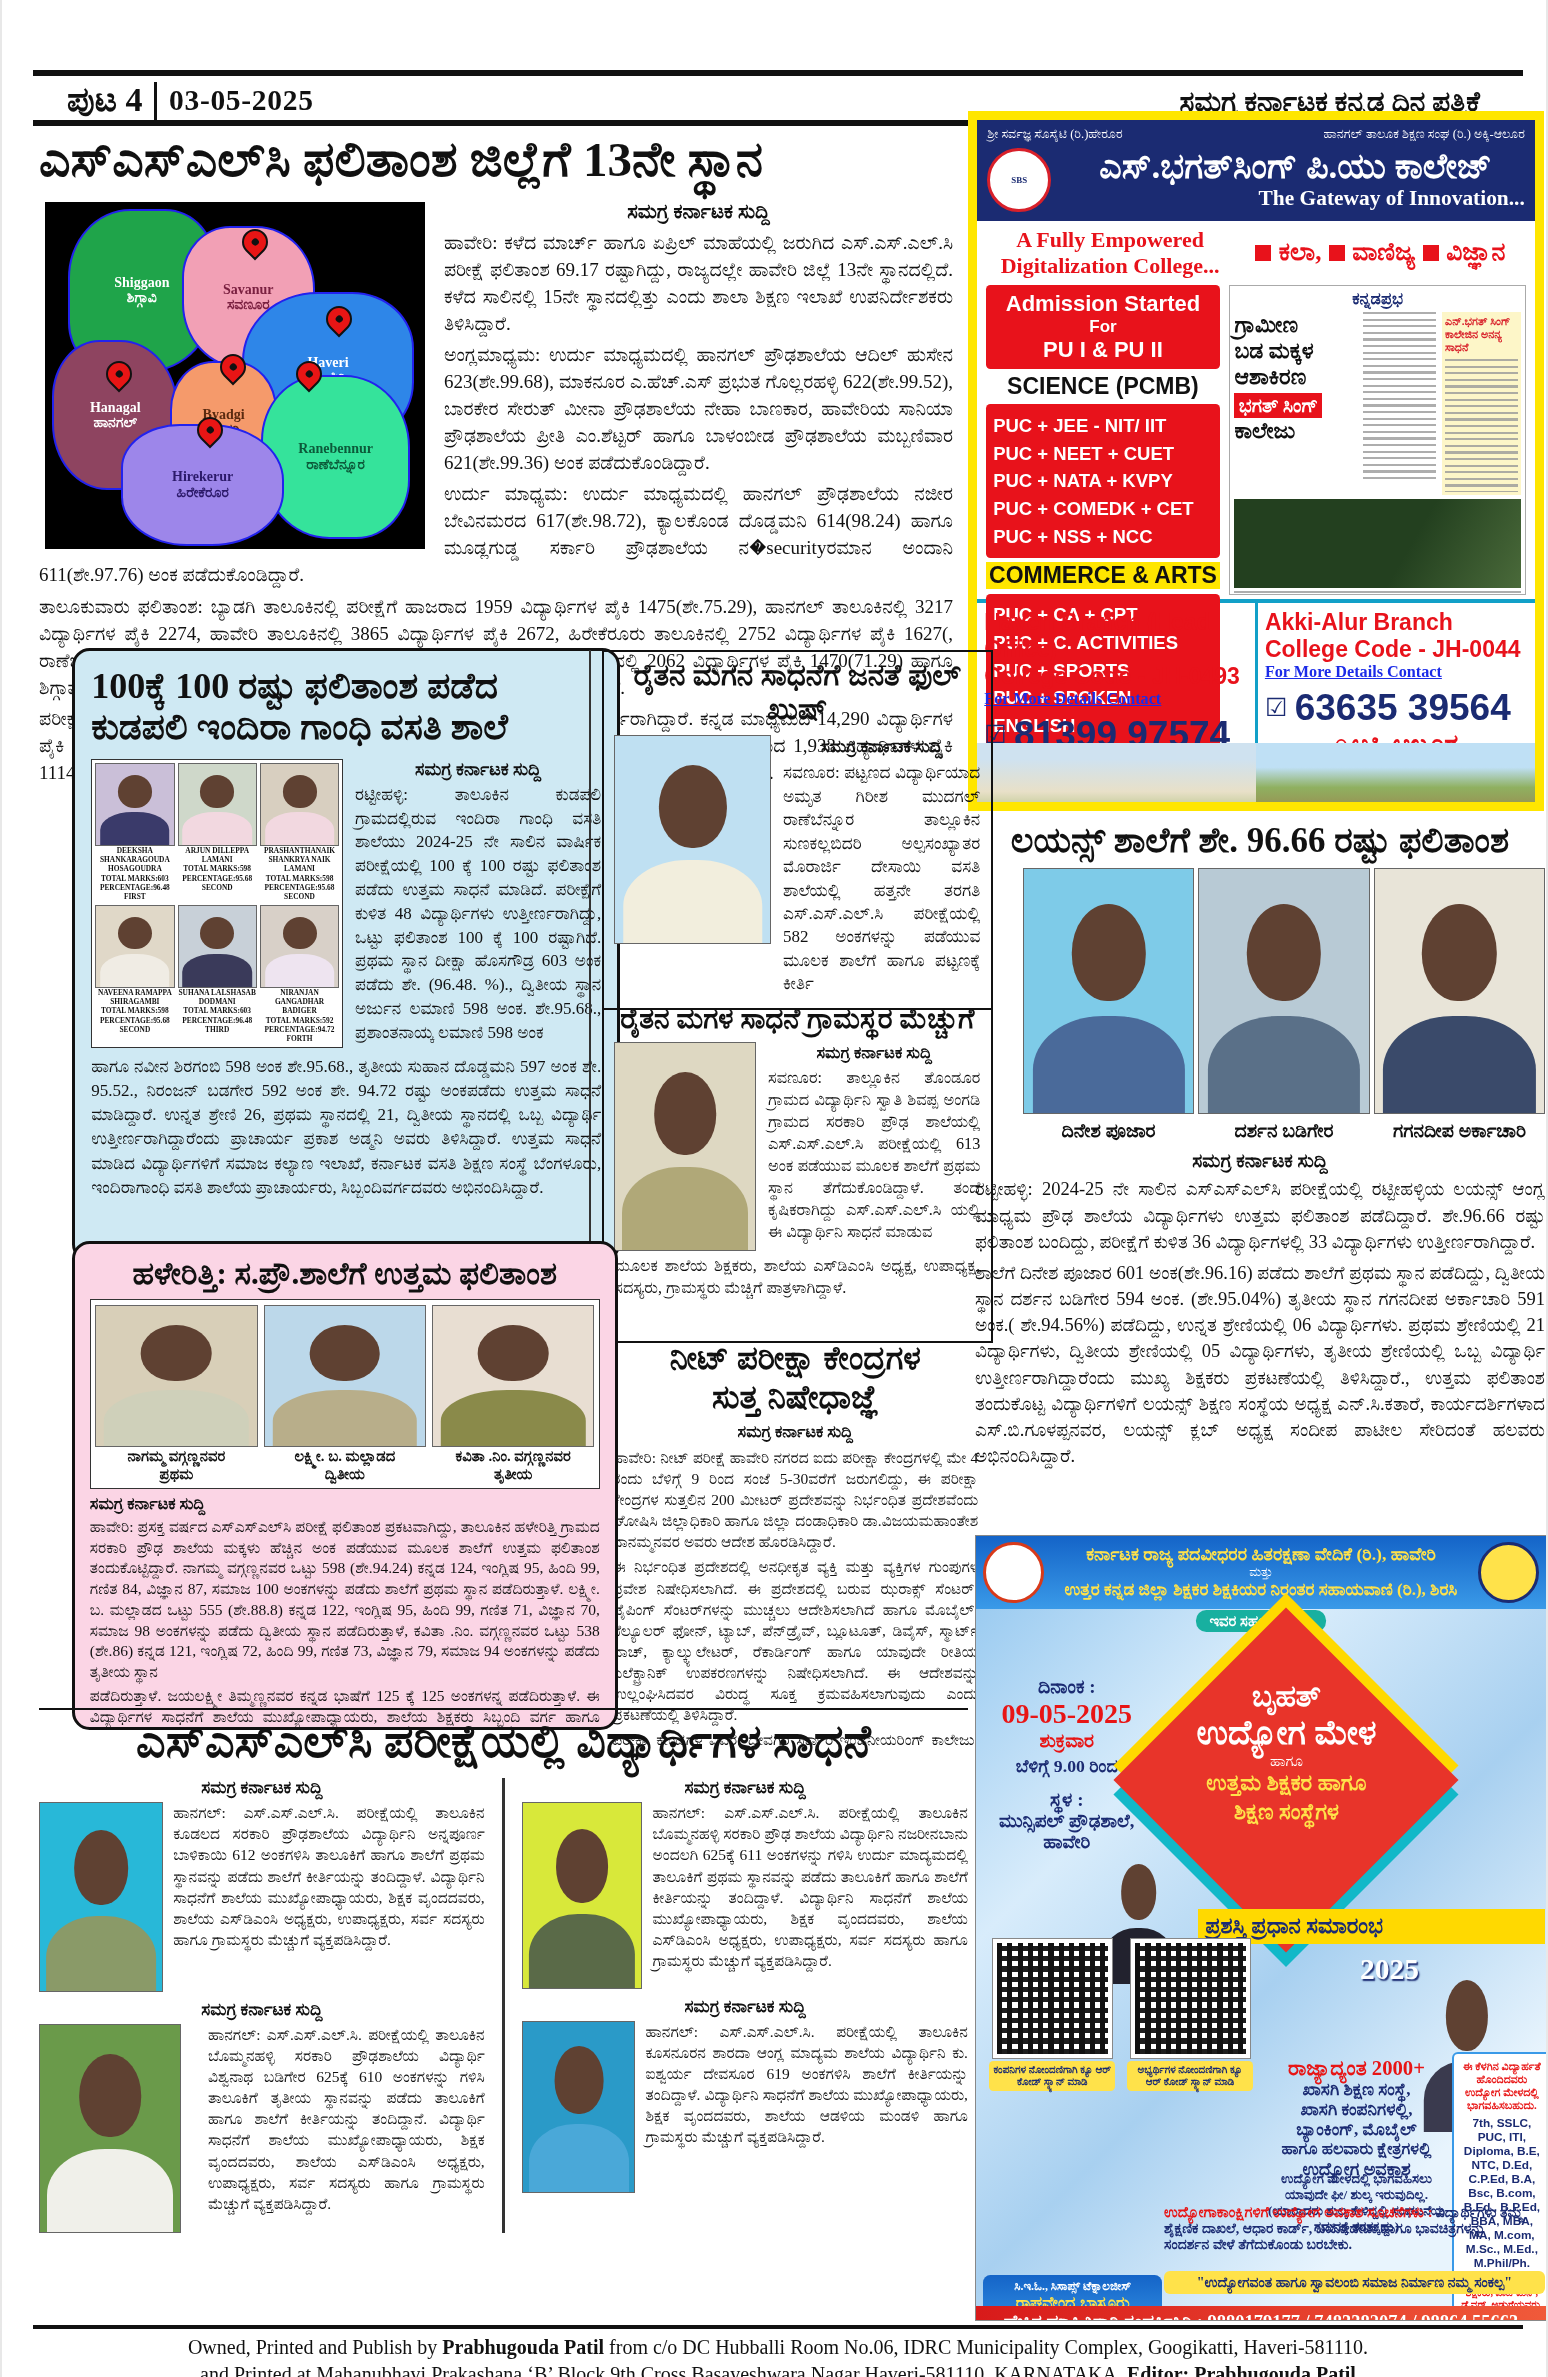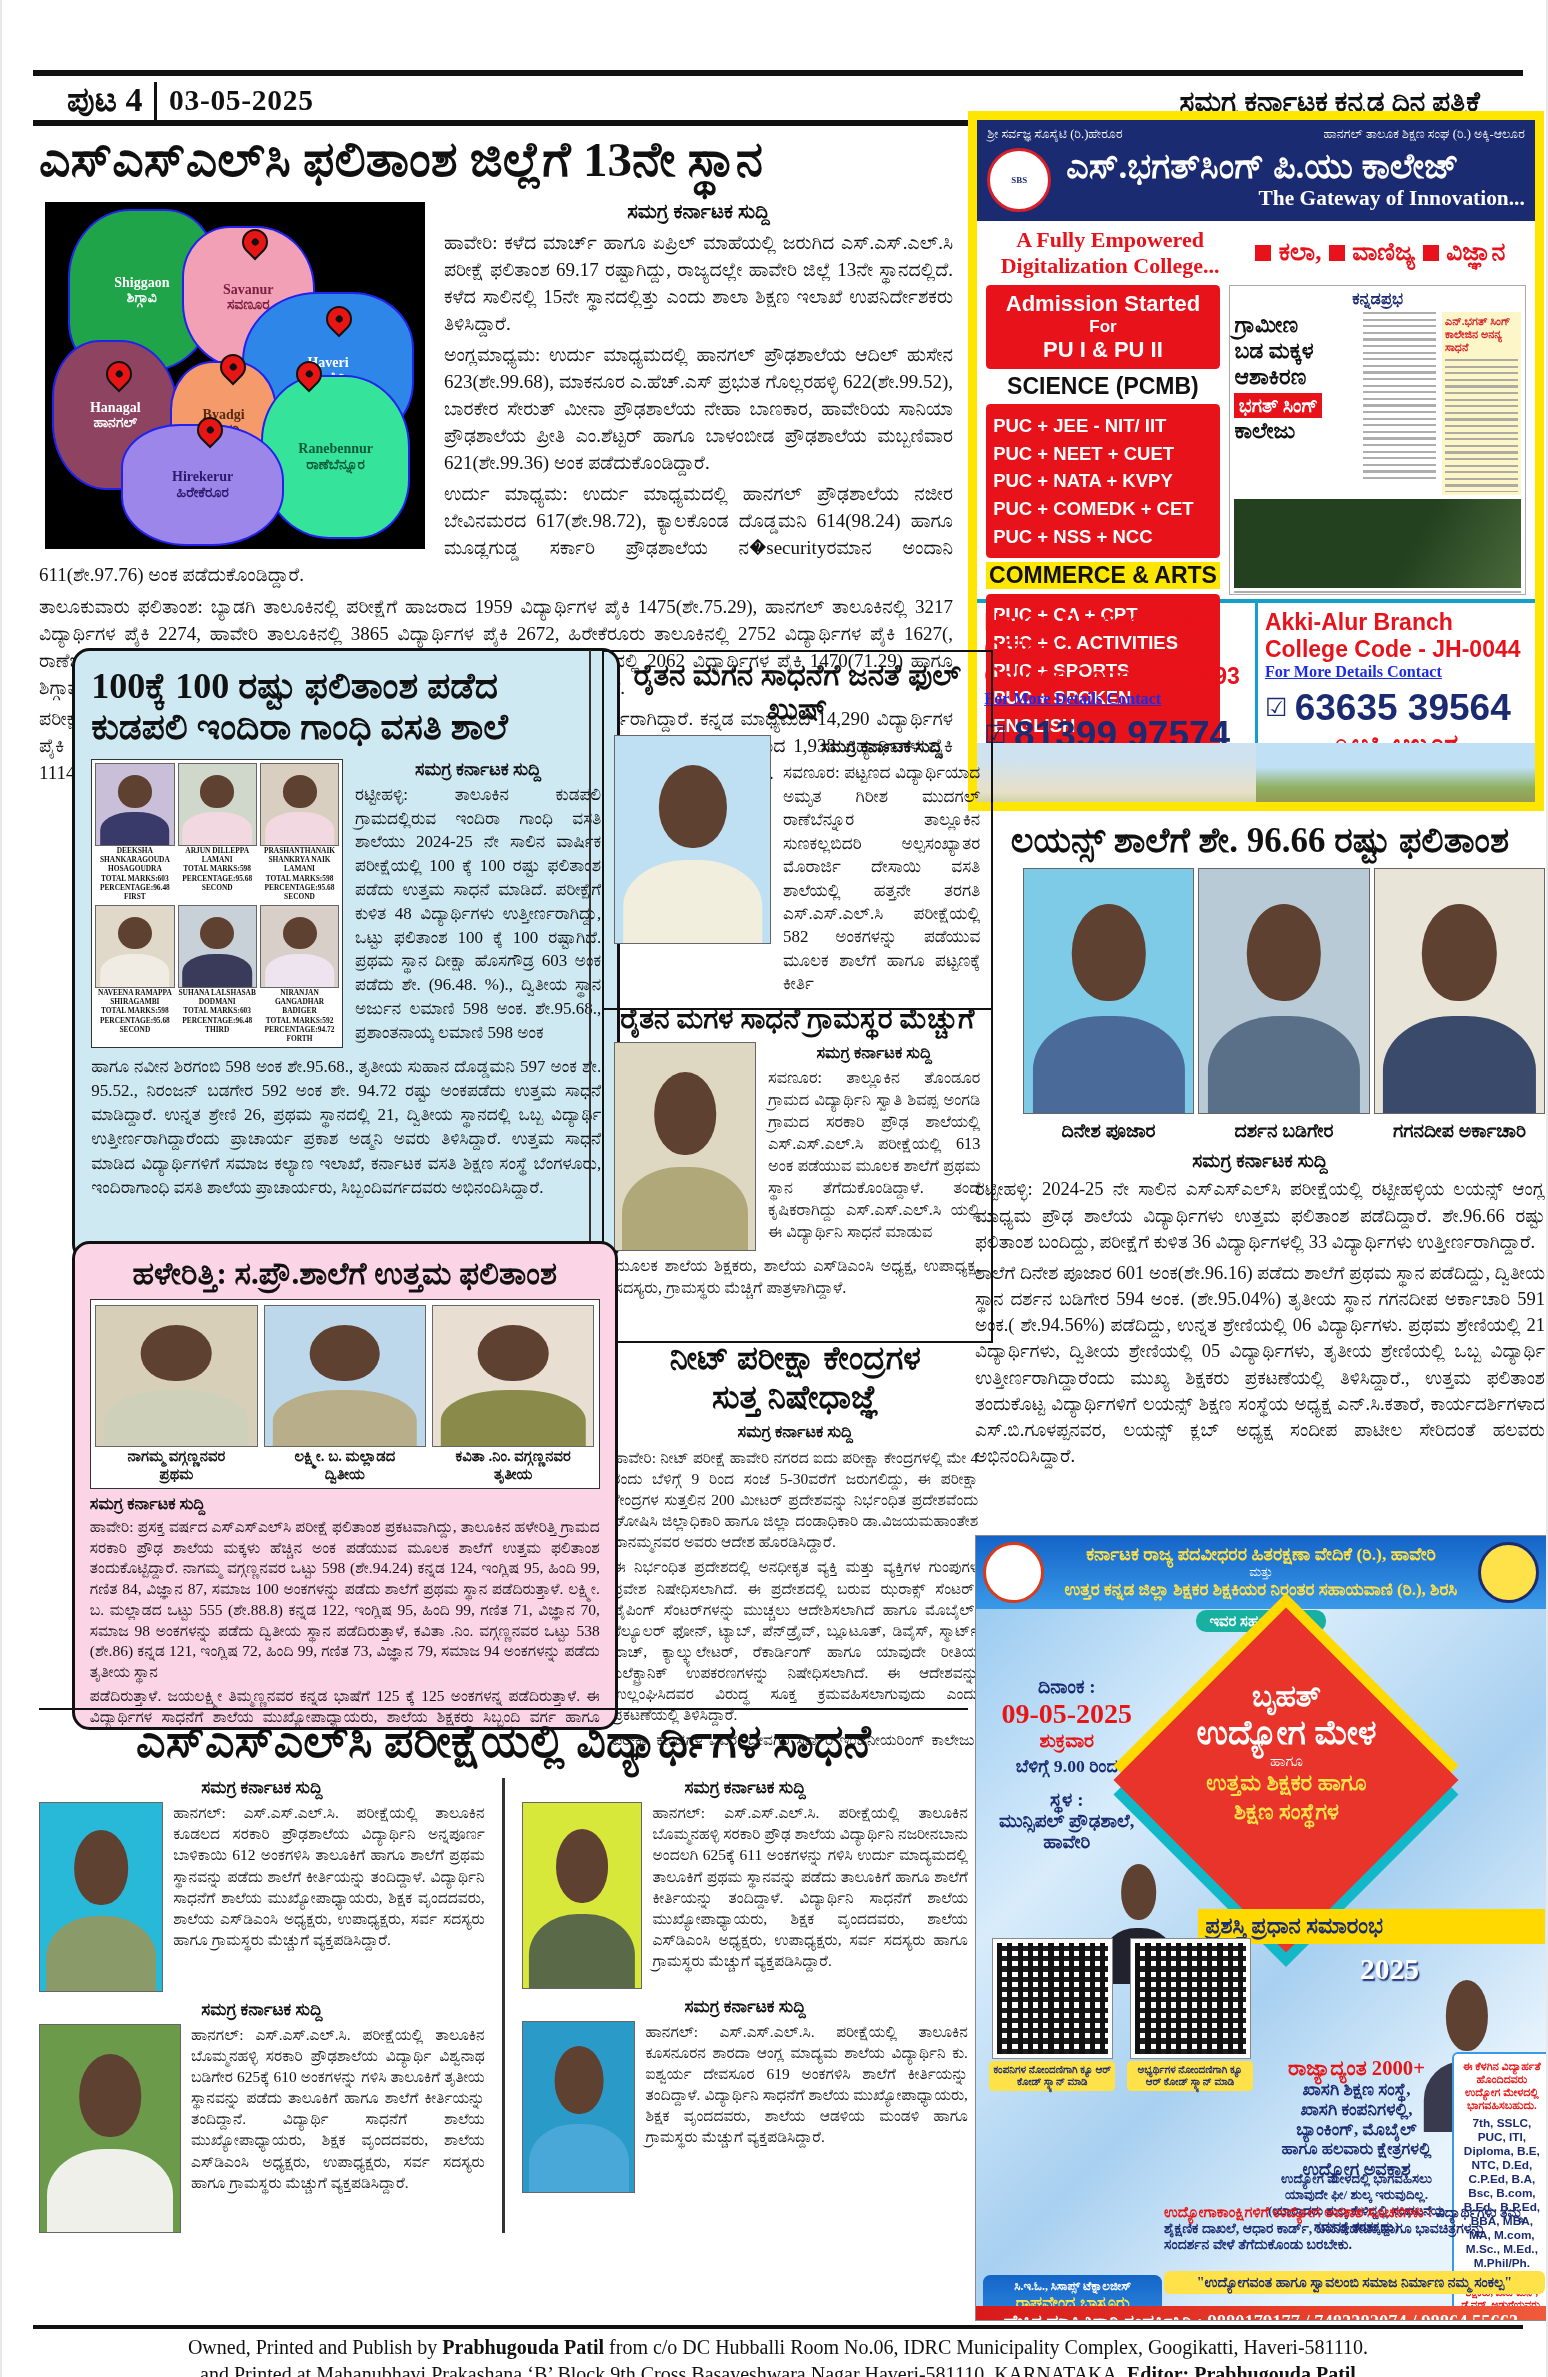--- a/index.html
+++ b/index.html
@@ -109,21 +109,21 @@
 
       <div style="background:#1b2b72;color:#fff;padding:7.4px 10.3px 8.9px;">
         <div style="display:flex;justify-content:space-between;font-size:12.6px;" class="kn">
           <span>ಶ್ರೀ ಸರ್ವಜ್ಞ ಸೊಸೈಟಿ (ರಿ.)ಹೇರೂರ</span>
           <span>ಹಾನಗಲ್ ತಾಲೂಕ ಶಿಕ್ಷಣ ಸಂಘ (ರಿ.) ಅಕ್ಕಿ-ಆಲೂರ</span>
         </div>
         <div style="display:flex;align-items:center;gap:15px;margin-top:5.9px;">
           <div style="width:58px;height:58px;border-radius:50%;background:#fff;border:3.7px solid #d8202a;flex:0 0 auto;
                       display:flex;align-items:center;justify-content:center;color:#1b2b72;font-size:8.9px;font-weight:bold;">SBS</div>
           <div style="flex:1;">
-            <div class="kn b" style="font-size:35px;line-height:1.05;">ಎಸ್.ಭಗತ್‌ಸಿಂಗ್ ಪಿ.ಯು ಕಾಲೇಜ್</div>
+            <div class="kn b" style="font-size:35px;line-height:1.05;text-align:center;">ಎಸ್.ಭಗತ್‌ಸಿಂಗ್ ಪಿ.ಯು ಕಾಲೇಜ್</div>
             <div class="b" style="font-size:21.4px;text-align:right;">The Gateway of Innovation...</div>
           </div>
         </div>
       </div>
 
       <div style="display:flex;align-items:center;padding:5.9px 8.9px 1.5px;">
         <div style="width:46%;color:#e8121b;" class="b ctr">
           <div style="font-size:22px;">A Fully Empowered</div>
           <div style="font-size:22px;">Digitalization College...</div>
         </div>
@@ -379,21 +379,21 @@
     <div class="kn b ctr" style="font-size:46px;">ಎಸ್‌ಎಸ್‌ಎಲ್‌ಸಿ ಪರೀಕ್ಷೆಯಲ್ಲಿ ವಿದ್ಯಾರ್ಥಿಗಳ ಸಾಧನೆ</div>
     <div style="display:flex;gap:17.7px;margin-top:8.9px;">
 
       <div style="width:49%;">
         <div class="kn b ctr" style="font-size:17px;">ಸಮಗ್ರ ಕರ್ನಾಟಕ ಸುದ್ದಿ</div>
         <div style="display:flex;gap:10.3px;margin-top:4.4px;">
           <div class="person" style="width:122px;height:188px;flex:0 0 auto;--bg:#28b8d8;--shirt:#8a9a68;"></div>
           <p class="kn just" style="font-size:15.5px;line-height:1.36;margin:0;">ಹಾನಗಲ್: ಎಸ್.ಎಸ್.ಎಲ್.ಸಿ. ಪರೀಕ್ಷೆಯಲ್ಲಿ ತಾಲೂಕಿನ ಕೂಡಲದ ಸರಕಾರಿ ಪ್ರೌಢಶಾಲೆಯ ವಿದ್ಯಾರ್ಥಿನಿ ಅನ್ನಪೂರ್ಣ ಬಾಳಿಕಾಯಿ 612 ಅಂಕಗಳಿಸಿ ತಾಲೂಕಿಗೆ ಹಾಗೂ ಶಾಲೆಗೆ ಪ್ರಥಮ ಸ್ಥಾನವನ್ನು ಪಡೆದು ಶಾಲೆಗೆ ಕೀರ್ತಿಯನ್ನು ತಂದಿದ್ದಾಳೆ. ವಿದ್ಯಾರ್ಥಿನಿ ಸಾಧನೆಗೆ ಶಾಲೆಯ ಮುಖ್ಯೋಪಾಧ್ಯಾಯರು, ಶಿಕ್ಷಕ ವೃಂದದವರು, ಶಾಲೆಯ ಎಸ್‌ಡಿಎಂಸಿ ಅಧ್ಯಕ್ಷರು, ಉಪಾಧ್ಯಕ್ಷರು, ಸರ್ವ ಸದಸ್ಯರು ಹಾಗೂ ಗ್ರಾಮಸ್ಥರು ಮೆಚ್ಚುಗೆ ವ್ಯಕ್ತಪಡಿಸಿದ್ದಾರೆ.</p>
         </div>
         <div class="kn b ctr" style="font-size:17px;margin-top:7.4px;">ಸಮಗ್ರ ಕರ್ನಾಟಕ ಸುದ್ದಿ</div>
-        <div style="display:flex;gap:10px;margin-top:4.4px;">
+        <div style="display:flex;gap:27px;margin-top:4.4px;">
           <div class="person" style="width:140px;height:207px;flex:0 0 auto;--bg:#6a9a4a;--shirt:#f0f0ea;"></div>
           <p class="kn just" style="font-size:15.5px;line-height:1.36;margin:0;">ಹಾನಗಲ್: ಎಸ್.ಎಸ್.ಎಲ್.ಸಿ. ಪರೀಕ್ಷೆಯಲ್ಲಿ ತಾಲೂಕಿನ ಬೊಮ್ಮನಹಳ್ಳಿ ಸರಕಾರಿ ಪ್ರೌಢಶಾಲೆಯ ವಿದ್ಯಾರ್ಥಿ ವಿಶ್ವನಾಥ ಬಡಿಗೇರ 625ಕ್ಕೆ 610 ಅಂಕಗಳನ್ನು ಗಳಿಸಿ ತಾಲೂಕಿಗೆ ತೃತೀಯ ಸ್ಥಾನವನ್ನು ಪಡೆದು ತಾಲೂಕಿಗೆ ಹಾಗೂ ಶಾಲೆಗೆ ಕೀರ್ತಿಯನ್ನು ತಂದಿದ್ದಾನೆ. ವಿದ್ಯಾರ್ಥಿ ಸಾಧನೆಗೆ ಶಾಲೆಯ ಮುಖ್ಯೋಪಾಧ್ಯಾಯರು, ಶಿಕ್ಷಕ ವೃಂದದವರು, ಶಾಲೆಯ ಎಸ್‌ಡಿಎಂಸಿ ಅಧ್ಯಕ್ಷರು, ಉಪಾಧ್ಯಕ್ಷರು, ಸರ್ವ ಸದಸ್ಯರು ಹಾಗೂ ಗ್ರಾಮಸ್ಥರು ಮೆಚ್ಚುಗೆ ವ್ಯಕ್ತಪಡಿಸಿದ್ದಾರೆ.</p>
         </div>
       </div>
       <div class="vline" style="width:2.2px;"></div>
 
       <div style="width:49%;">
         <div class="kn b ctr" style="font-size:17px;">ಸಮಗ್ರ ಕರ್ನಾಟಕ ಸುದ್ದಿ</div>
         <div style="display:flex;gap:10.3px;margin-top:4.4px;">
           <div class="person" style="width:118px;height:185px;flex:0 0 auto;--bg:#d8e83a;--shirt:#5a6a48;"></div>

